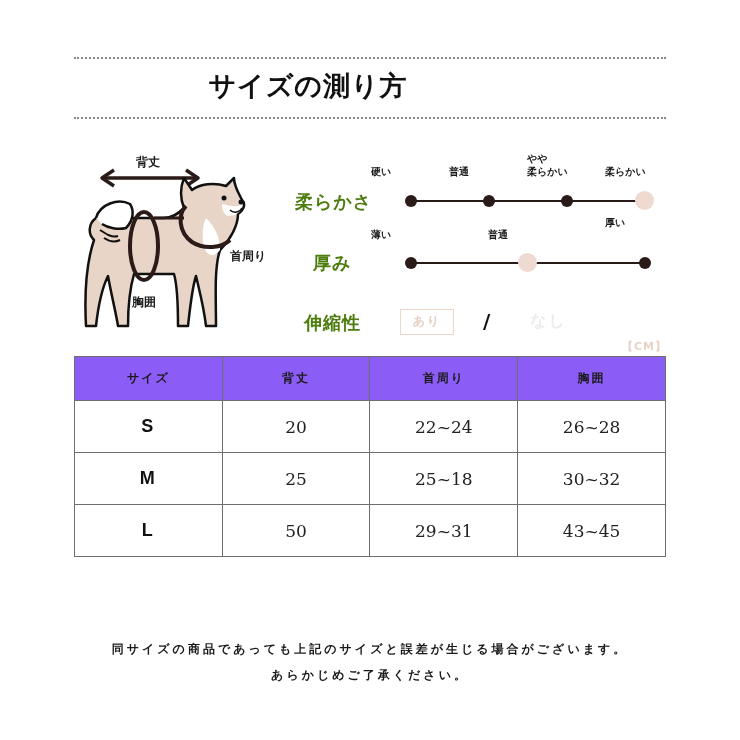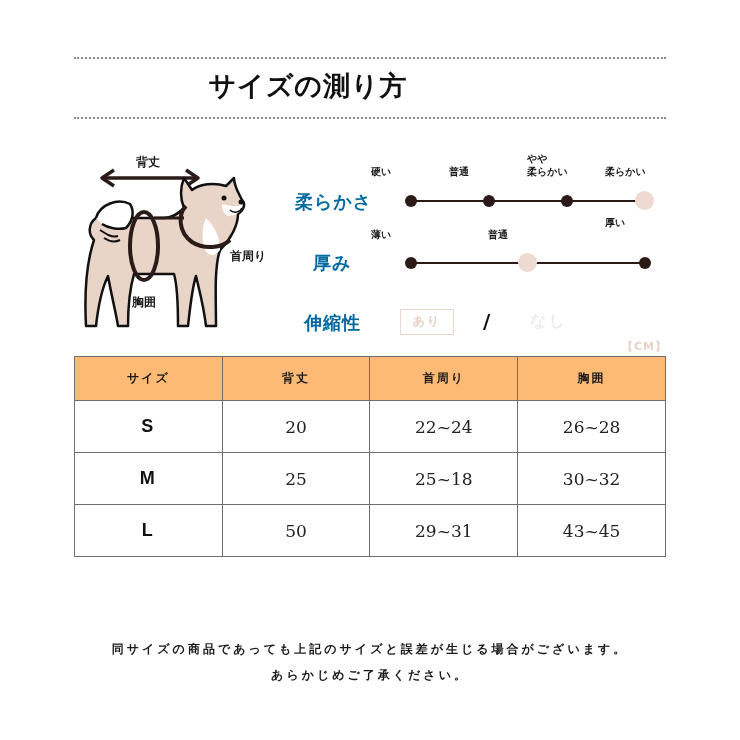--- a/index.html
+++ b/index.html
@@ -9,35 +9,35 @@
   .dash { position: absolute; left: 74px; width: 592px; height: 0; border-top: 2px dotted #8a8a8a; }
   #dash-top { top: 57px; }
   #dash-bottom { top: 117px; }
   .title { position: absolute; left: 0; top: 68px; width: 616px; text-align: center; font-size: 27px; font-weight: bold; letter-spacing: 1px; color: #111; }
 
   
   .dog-wrap { position: absolute; left: 74px; top: 148px; width: 210px; height: 190px; }
   .dog-label { position: absolute; font-size: 12px; font-weight: bold; color: #1a1a1a; }
 
   
-  .feat-label { position: absolute; font-size: 18px; font-weight: bold; color: #0369a1; letter-spacing: 1px; }
+  .feat-label { position: absolute; font-size: 18px; font-weight: bold; color: #4d7c0f; letter-spacing: 1px; }
   .scale-label { position: absolute; font-size: 10px; font-weight: bold; color: #1a1a1a; text-align: left; width: 80px; line-height: 13px; }
   .scale-line { position: absolute; height: 2px; background: #2a1a18; }
   .dot { position: absolute; width: 12px; height: 12px; border-radius: 50%; background: #2a1a18; }
   .dot.active { width: 19px; height: 19px; background: #eedad0; }
 
   .stretch-box { position: absolute; left: 400px; top: 309px; width: 54px; height: 26px; border: 1.5px solid #ecd6cc; color: #e6cfc4; font-size: 12px; font-weight: bold; text-align: center; line-height: 23px; letter-spacing: 2px; }
   .slash { position: absolute; left: 483px; top: 309px; font-size: 20px; font-weight: bold; color: #111; }
   .stretch-none { position: absolute; left: 530px; top: 311px; font-size: 16px; color: #ececec; font-weight: bold; letter-spacing: 2px; }
   .unit { position: absolute; left: 622px; top: 322px; font-size: 11px; font-weight: bold; color: #e8d2c6; letter-spacing: 1px; margin-top: 17px; }
 
   
   table.size { position: absolute; left: 74px; top: 356px; width: 592px; border-collapse: collapse; }
   table.size th, table.size td { border: 1.5px solid #6e6e6e; text-align: center; }
-  table.size th { background: #fdba74; height: 44px; font-size: 12px; font-weight: bold; color: #1a1a1a; letter-spacing: 2px; }
+  table.size th { background: #8b5cf6; height: 44px; font-size: 12px; font-weight: bold; color: #1a1a1a; letter-spacing: 2px; }
   table.size td { height: 52px; font-family: "DejaVu Serif", serif; font-size: 17px; color: #222; }
   table.size td.sz { font-family: "Liberation Sans", sans-serif; font-weight: bold; font-size: 18px; color: #111; letter-spacing: 2px; }
 
   .note { position: absolute; left: 0; width: 740px; text-align: center; font-size: 12px; font-weight: bold; color: #1a1a1a; letter-spacing: 3px; }
   #note1 { top: 641px; }
   #note2 { top: 667px; }
 </style>
 </head>
 <body>
 

